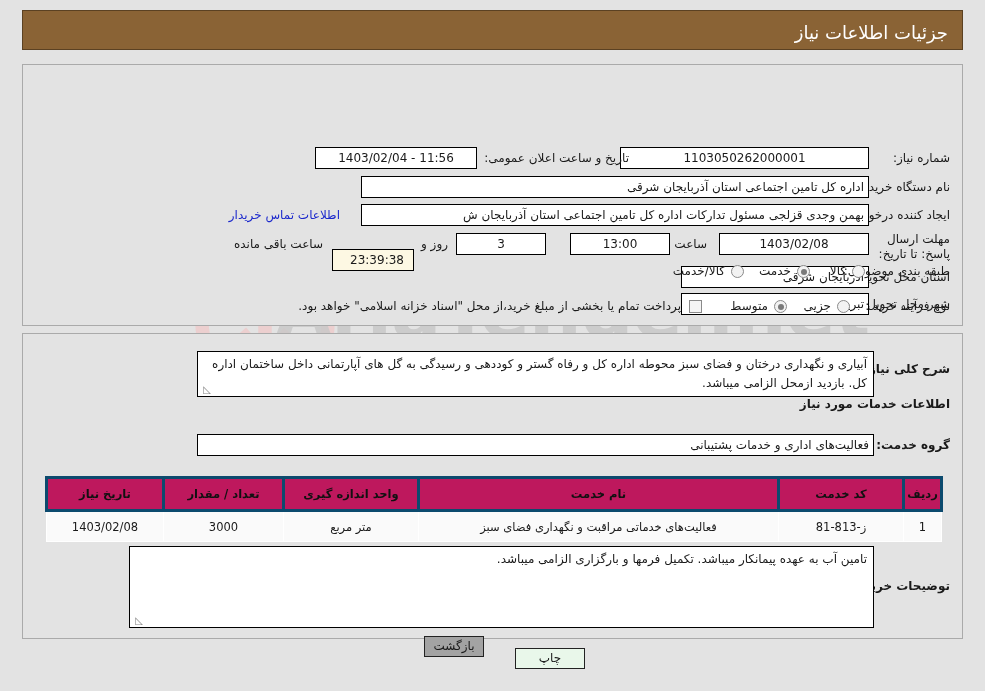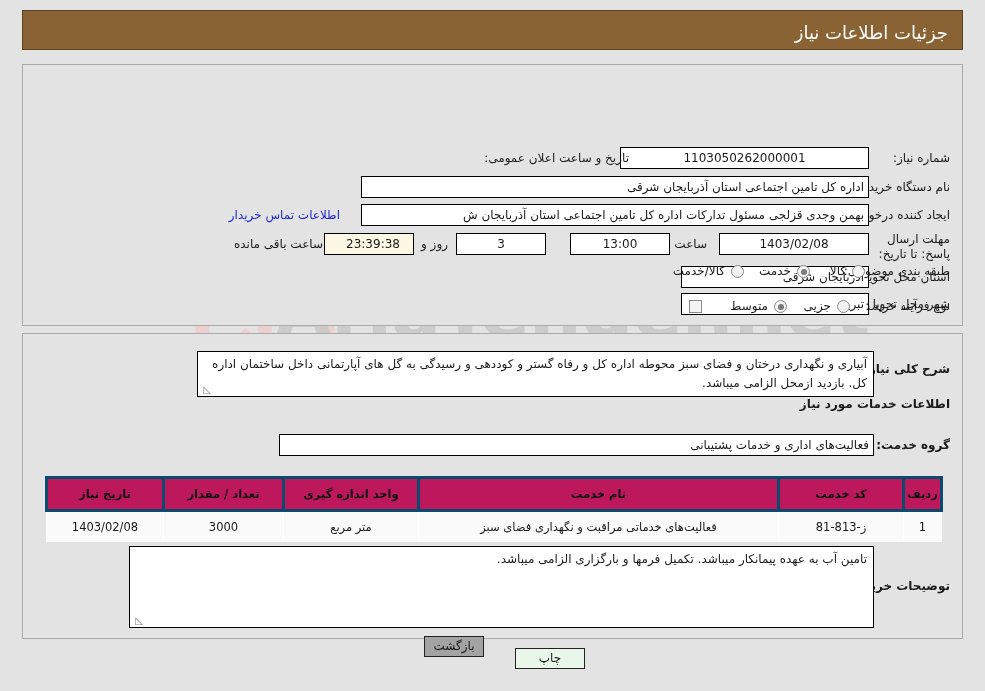--- a/index.html
+++ b/index.html
@@ -122,35 +122,36 @@
 <div class="titlebar">
   <div class="t">جزئیات اطلاعات نیاز</div>
 </div>
 
 <div class="panel" id="panel-top">
 
   <div class="lbl" style="right:12px;top:86px;">شماره نیاز:</div>
   <div class="fld ctr" style="right:93px;top:82px;width:249px;">1103050262000001</div>
 
   <div class="lbl" style="right:333px;top:86px;">تاریخ و ساعت اعلان عمومی:</div>
+  <div class="fld ctr" style="right:485px;top:82px;width:162px;">11:56 - 1403/02/04</div>
 
   <div class="lbl" style="right:12px;top:115px;">نام دستگاه خریدار:</div>
   <div class="fld rt" style="right:93px;top:111px;width:508px;">اداره کل تامین اجتماعی استان آذربایجان شرقی</div>
 
   <div class="lbl" style="right:12px;top:143px;">ایجاد کننده درخواست:</div>
   <div class="fld rt" style="right:93px;top:139px;width:508px;">بهمن وجدی قزلجی مسئول تدارکات اداره کل تامین اجتماعی استان آذربایجان ش</div>
   <div class="linklike" style="right:622px;top:143px;">اطلاعات تماس خریدار</div>
 
   <div class="lbl" style="right:12px;top:167px;width:78px;line-height:15px;white-space:normal;">مهلت ارسال پاسخ: تا تاریخ:</div>
   <div class="fld ctr" style="right:93px;top:168px;width:150px;">1403/02/08</div>
   <div class="lbl" style="right:255px;top:172px;">ساعت</div>
   <div class="fld ctr" style="right:292px;top:168px;width:100px;">13:00</div>
   <div class="fld ctr" style="right:416px;top:168px;width:90px;">3</div>
   <div class="lbl" style="right:514px;top:172px;">روز و</div>
-  <div class="fld cream ctr" style="right:548px;top:168px;width:90px;padding-left:12px;">23:39:38</div>
+  <div class="fld cream ctr" style="right:548px;top:184px;width:82px;padding-left:12px;">23:39:38</div>
   <div class="lbl" style="right:639px;top:172px;">ساعت باقی مانده</div>
 
   <div class="lbl" style="right:12px;top:205px;">استان محل تحویل:</div>
   <div class="fld rt" style="right:93px;top:201px;width:188px;">آذربایجان شرقی</div>
 
   <div class="lbl" style="right:12px;top:232px;">شهر محل تحویل:</div>
   <div class="fld rt" style="right:93px;top:228px;width:188px;">تبریز</div>
 
   <div class="lbl" style="right:12px;top:199px;">طبقه بندی موضوعی:</div>
   <div class="radio" style="right:97px;top:200px;"></div>
@@ -160,34 +161,35 @@
   <div class="radio" style="right:218px;top:200px;"></div>
   <div class="lbl" style="right:237px;top:199px;">کالا/خدمت</div>
 
   <div class="lbl" style="right:12px;top:234px;">نوع فرآیند خرید :</div>
   <div class="radio" style="right:112px;top:235px;"></div>
   <div class="lbl" style="right:131px;top:234px;">جزیی</div>
   <div class="radio sel" style="right:175px;top:235px;"></div>
   <div class="lbl" style="right:194px;top:234px;">متوسط</div>
 
   <div class="chk" style="right:260px;top:235px;"></div>
+  <div class="lbl" style="right:281px;top:234px;">پرداخت تمام یا بخشی از مبلغ خرید،از محل "اسناد خزانه اسلامی" خواهد بود.</div>
 </div>
 
 <div class="panel" id="panel-bottom">
 
   <div class="lbl bold" style="right:12px;top:28px;">شرح کلی نیاز:</div>
   <div class="ta" style="right:88px;top:17px;width:677px;height:46px;">
     <span>آبیاری و نگهداری درختان و فضای سبز محوطه اداره کل و رفاه گستر و کوددهی و رسیدگی به گل های آپارتمانی داخل ساختمان اداره کل. بازدید ازمحل الزامی میباشد.</span>
     <span class="grip">◺</span>
   </div>
 
   <div class="lbl bold" style="right:12px;top:63px;">اطلاعات خدمات مورد نیاز</div>
 
   <div class="lbl bold" style="right:12px;top:104px;">گروه خدمت:</div>
-  <div class="fld rt" style="right:88px;top:100px;width:595px;padding-left:20px;">فعالیت‌های اداری و خدمات پشتیبانی</div>
+  <div class="fld rt" style="right:88px;top:100px;width:677px;padding-left:20px;">فعالیت‌های اداری و خدمات پشتیبانی</div>
 
   <div class="lbl bold" style="right:12px;top:245px;">توضیحات خریدار:</div>
   <div class="ta" style="right:88px;top:212px;width:745px;height:82px;">
     <span>تامین آب به عهده پیمانکار میباشد. تکمیل فرمها و بارگزاری الزامی میباشد.</span>
     <span class="grip">◺</span>
   </div>
 </div>
 
 <table class="tbl">
   <colgroup>

